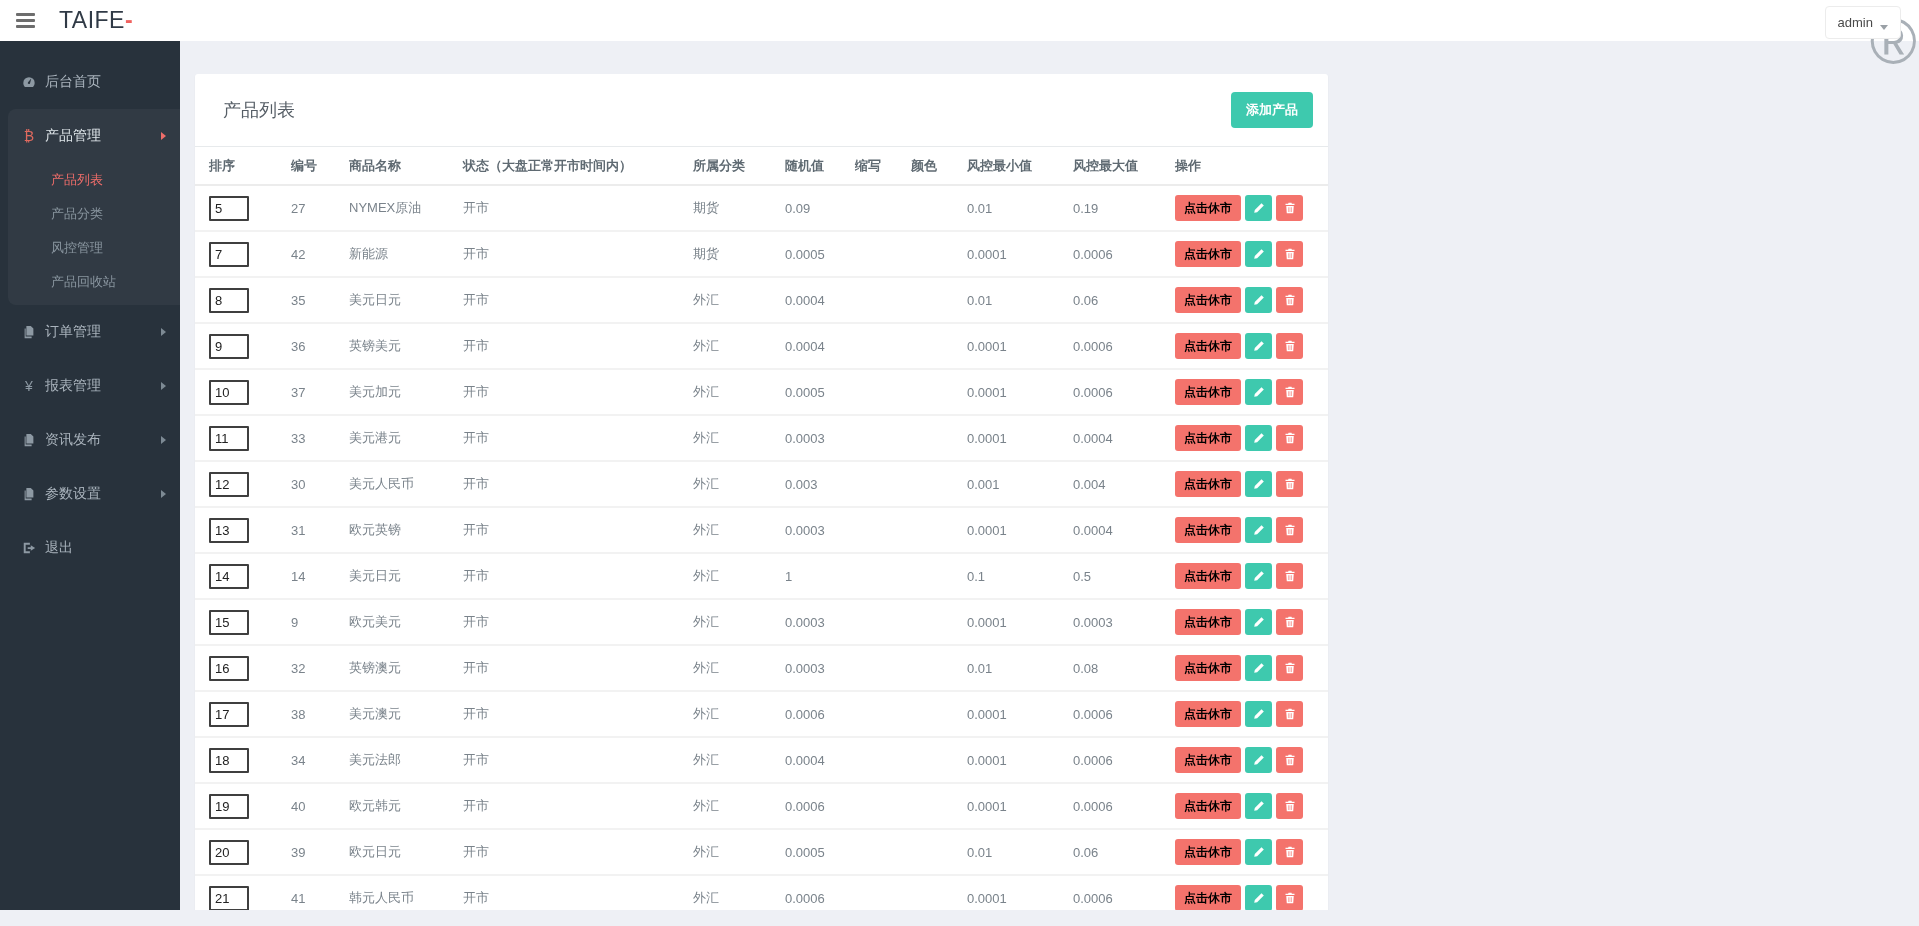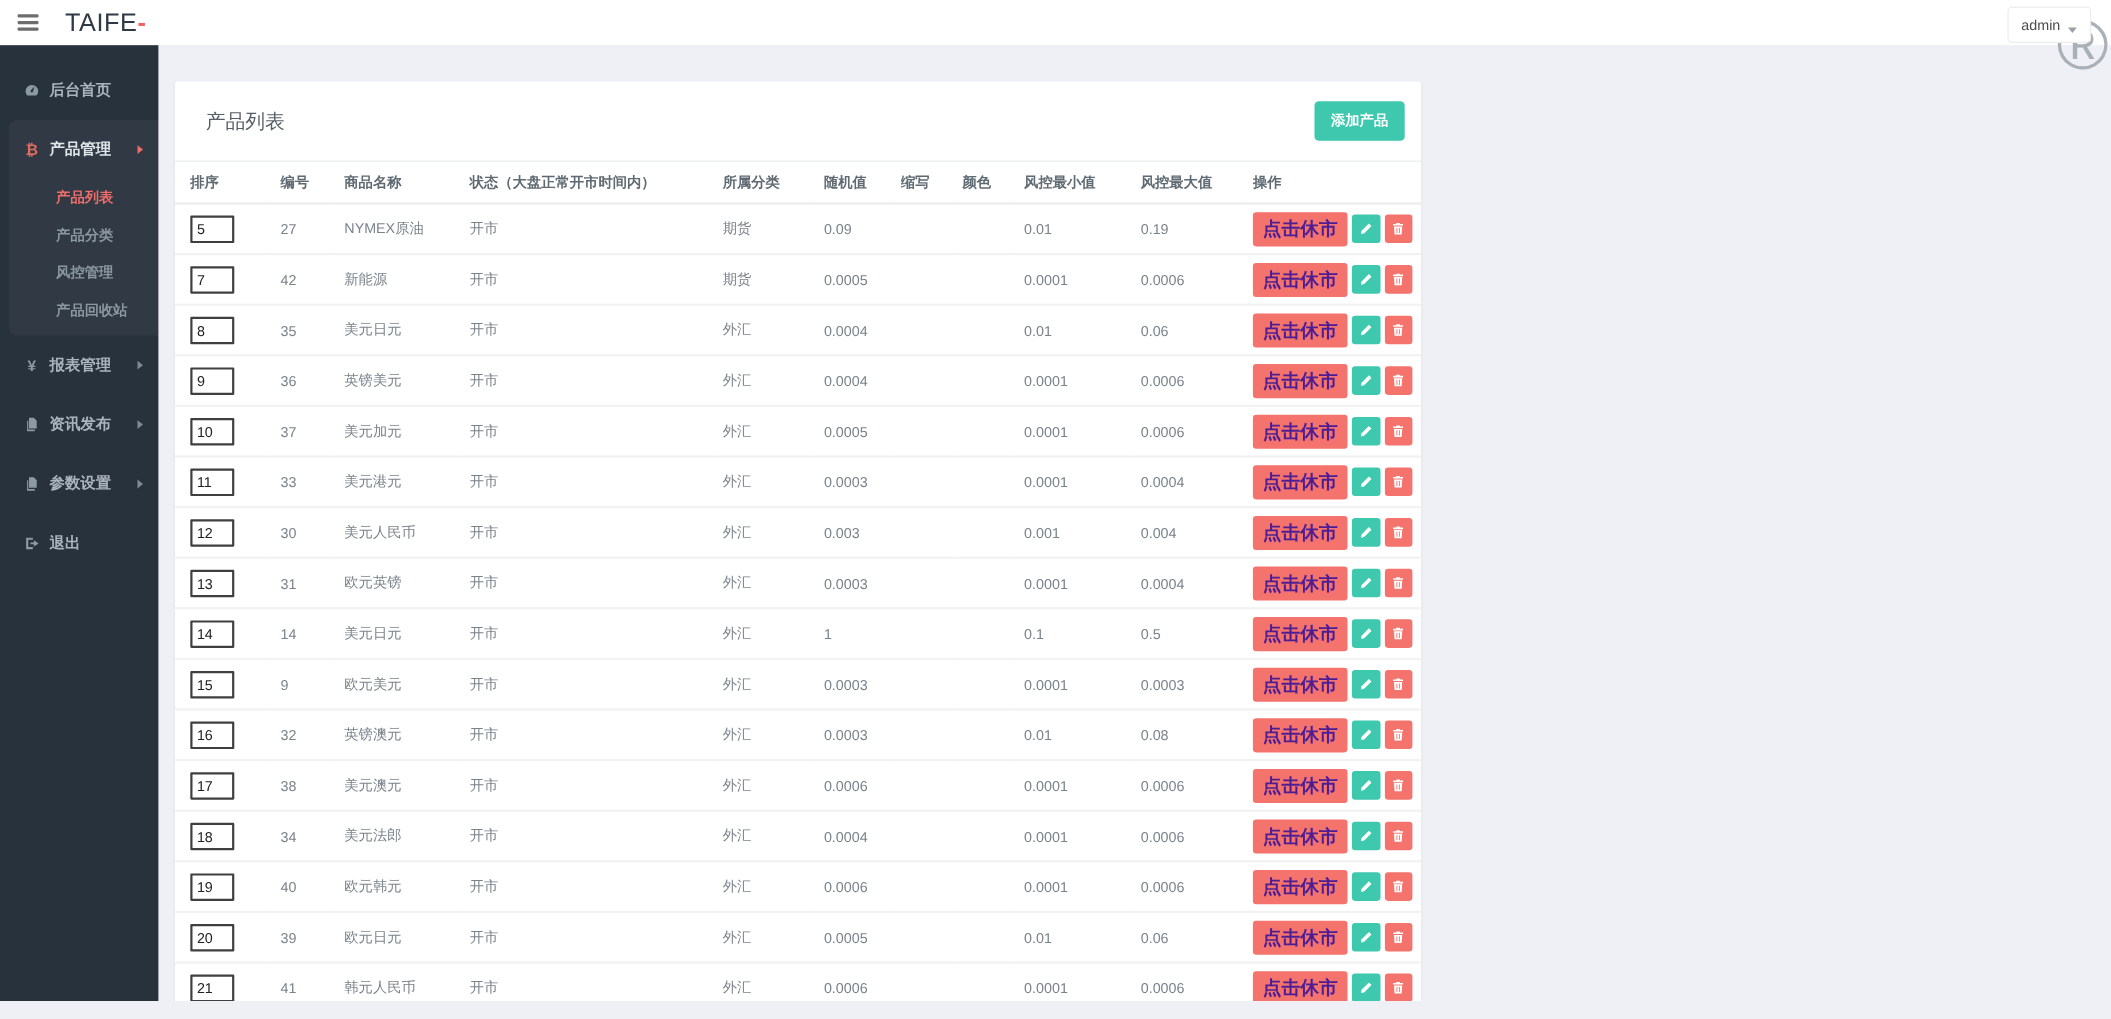--- a/index.html
+++ b/index.html
@@ -21,21 +21,21 @@
   .logo{margin-left:24px;font-size:23px;letter-spacing:.5px;color:#303a46;font-weight:500;}
   .logo .dash{color:var(--logo-dash);font-weight:700;}
   .admin-chip{position:absolute;top:6px;right:18px;z-index:3;background:#fff;border:1px solid #ececec;border-radius:4px;padding:8px 12px;font-size:13px;color:#4a4a4a;display:flex;align-items:flex-end;gap:7px;cursor:pointer;}
   .caret-down{width:0;height:0;border-left:4px solid transparent;border-right:4px solid transparent;border-top:5px solid #9aa0a6;}
   .reg-mark{position:absolute;top:14px;right:2px;z-index:2;font-size:64px;line-height:.85;color:#a9b0b7;font-weight:400;}
 
   
   .app{display:flex;height:869px;}
 
   
-  .sidebar{width:144px;background:var(--sidebar-bg);height:100%;padding-top:14px;flex:none;font-weight:bold;}
+  .sidebar{width:180px;background:var(--sidebar-bg);height:100%;padding-top:14px;flex:none;}
   .nav-item{position:relative;display:flex;align-items:center;height:54px;padding-left:21px;color:#aab4bd;font-size:14px;cursor:pointer;}
   .nav-item .icon{width:16px;margin-right:8px;color:#8d99a3;display:inline-flex;justify-content:center;align-items:center;font-size:14px;}
   .nav-item .icon svg{width:14px;height:14px;fill:currentColor;}
   .chev{position:absolute;right:14px;width:0;height:0;border-top:4px solid transparent;border-bottom:4px solid transparent;border-left:5px solid #7d8a94;}
   .chev.red{border-left-color:var(--sidebar-active-text);}
   .nav-group.active{background:rgba(255,255,255,.045);margin-left:8px;border-radius:8px 0 0 8px;padding-bottom:6px;}
   .nav-group.active .nav-item{padding-left:13px;color:#dfe6ea;}
   .nav-group.active .nav-item .icon{color:#e06a5f;}
   .sub-item{display:flex;align-items:center;height:34px;padding-left:43px;font-size:13px;color:#8a96a0;cursor:pointer;}
   .sub-item.active{color:var(--sidebar-active-text);}
@@ -48,21 +48,21 @@
   .btn-add{background:var(--accent);color:#fff;font-size:13px;padding:9px 15px;border-radius:4px;}
 
   
   table{width:100%;border-collapse:collapse;table-layout:fixed;}
   th,td{text-align:left;padding:0 8px;white-space:nowrap;overflow:hidden;}
   th:first-child,td:first-child{padding-left:14px;}
   thead th{height:38px;font-size:13px;font-weight:700;color:#5f6a72;border-bottom:2px solid #ececec;}
   tbody td{height:46px;font-size:13px;color:#7a838b;border-bottom:2px solid #f2f2f2;}
   .sort-input{width:40px;height:25px;border:2px solid #3f3f3f;border-radius:1px;font-size:13px;padding:1px 4px;color:#222;}
   .actions{display:flex;align-items:center;gap:4px;}
-  .btn-close{background:var(--danger);color:#4c1d95;font-size:17px;padding:7px 9px;border-radius:3px;line-height:1;}
+  .btn-close{background:var(--danger);color:#000000;font-size:12px;padding:7px 9px;border-radius:3px;line-height:1;}
   .btn-icon{width:27px;height:26px;border-radius:3px;display:inline-flex;align-items:center;justify-content:center;}
   .btn-icon svg{width:12px;height:12px;fill:#fff;}
   .btn-edit{background:var(--accent);}
   .btn-del{background:var(--danger);}
 </style>
 </head>
 <body>
 
 <header class="topbar">
   <div class="burger">
@@ -104,20 +104,30 @@
           <span>产品分类</span>
         </div>
       <div class="sub-item">
           <span>风控管理</span>
         </div>
       <div class="sub-item">
           <span>产品回收站</span>
         </div>
     </div>
 
+    <div class="nav-item">
+      <span class="icon">
+        <svg viewBox="0 0 16 16">
+            <path d="M5 1h5l3 3v8H5V1z"></path>
+            <path d="M3 4h1.2v9.2H11V15H3V4z"></path>
+          </svg>
+      </span>
+      <span class="lbl">订单管理</span>
+      <span class="chev"></span>
+    </div>
 
 
     <div class="nav-item">
       <span class="icon">¥</span>
       <span class="lbl">报表管理</span>
       <span class="chev"></span>
     </div>
 
     <div class="nav-item">
       <span class="icon">

